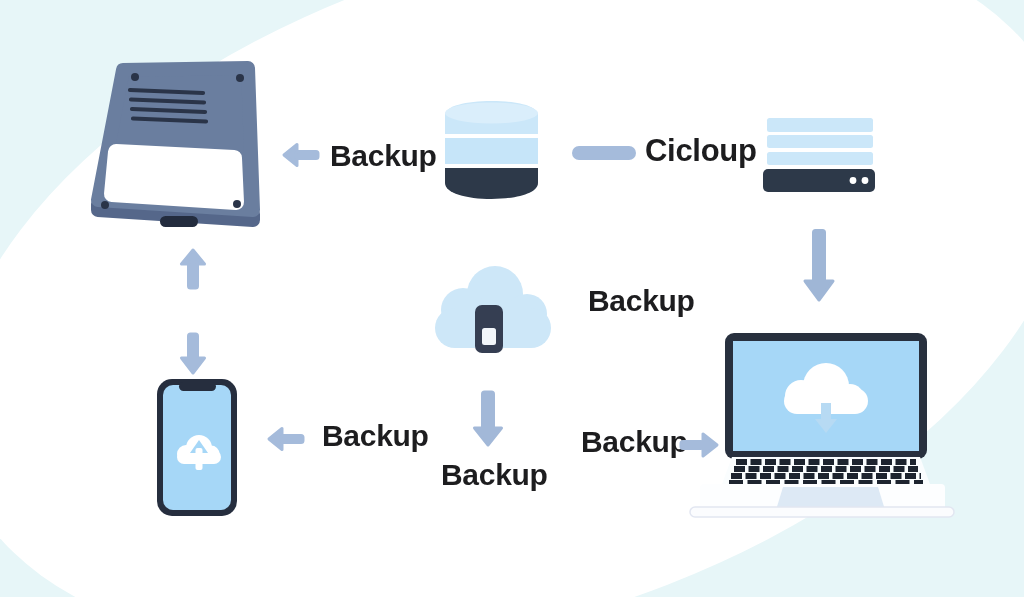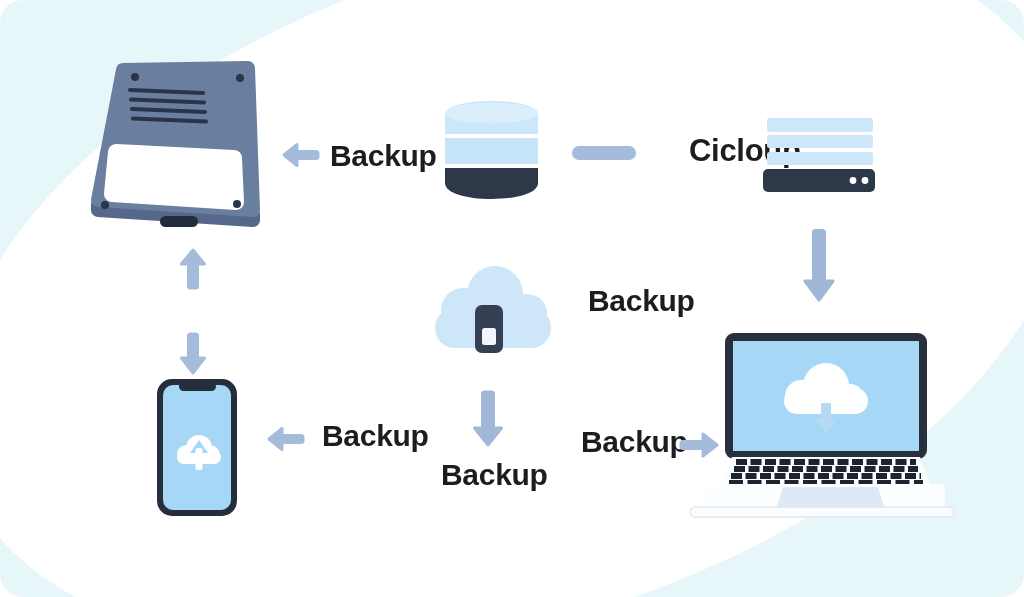--- a/index.html
+++ b/index.html
@@ -2,21 +2,20 @@
 <html><head>
 <meta charset="utf-8">
 <style>
   html,body{margin:0;padding:0;}
   #stage{
     position:relative;
     width:1024px;height:597px;
     overflow:hidden;
     background:#e7f6f8;
     font-family:"Liberation Sans", sans-serif;
-    border-radius:23px;
   }
   .blob{
     position:absolute;
     left:-68px;top:-40px;
     width:1160px;height:660px;
     background:#ffffff;
     border-radius:50%;
     transform:rotate(-18deg);
   }
   .abs{position:absolute;}
@@ -72,21 +71,21 @@
   <div class="lbl" style="left:330px;top:139px;">Backup</div>
 
   <svg class="abs" style="left:443px;top:100px;" width="97" height="100" viewBox="0 0 97 100">
     <path d="M2,15 C2,6 23,1 48.5,1 C74,1 95,6 95,15 L95,34 L2,34 Z" fill="#cbe7f9"></path>
     <ellipse cx="48.5" cy="13" rx="46.5" ry="10.5" fill="#daeefb"></ellipse>
     <rect x="2" y="38" width="93" height="26" fill="#c6e5f9"></rect>
     <path d="M2,68 L95,68 L95,83 C95,93 74,99 48.5,99 C23,99 2,93 2,83 Z" fill="#2d3949"></path>
   </svg>
 
   <div class="dash" style="left:572px;top:146px;width:64px;height:14px;"></div>
-  <div class="lbl big" style="left:645px;top:134px;font-size:31px;margin-left:44px;">Cicloup</div>
+  <div class="lbl big" style="left:645px;top:134px;font-size:31px;">Cicloup</div>
 
   <svg class="abs" style="left:758px;top:114px;" width="122" height="84" viewBox="0 0 122 84">
     <rect x="9" y="4" width="106" height="14" rx="2.5" fill="#cbe7f9"></rect>
     <rect x="9" y="21" width="106" height="13" rx="2.5" fill="#cbe7f9"></rect>
     <rect x="9" y="38" width="106" height="13" rx="2.5" fill="#cbe7f9"></rect>
     <rect x="5" y="55" width="112" height="23" rx="5" fill="#2d3949"></rect>
     <circle cx="95" cy="66.5" r="3.4" fill="#ffffff"></circle>
     <circle cx="107" cy="66.5" r="3.4" fill="#ffffff"></circle>
   </svg>
 

